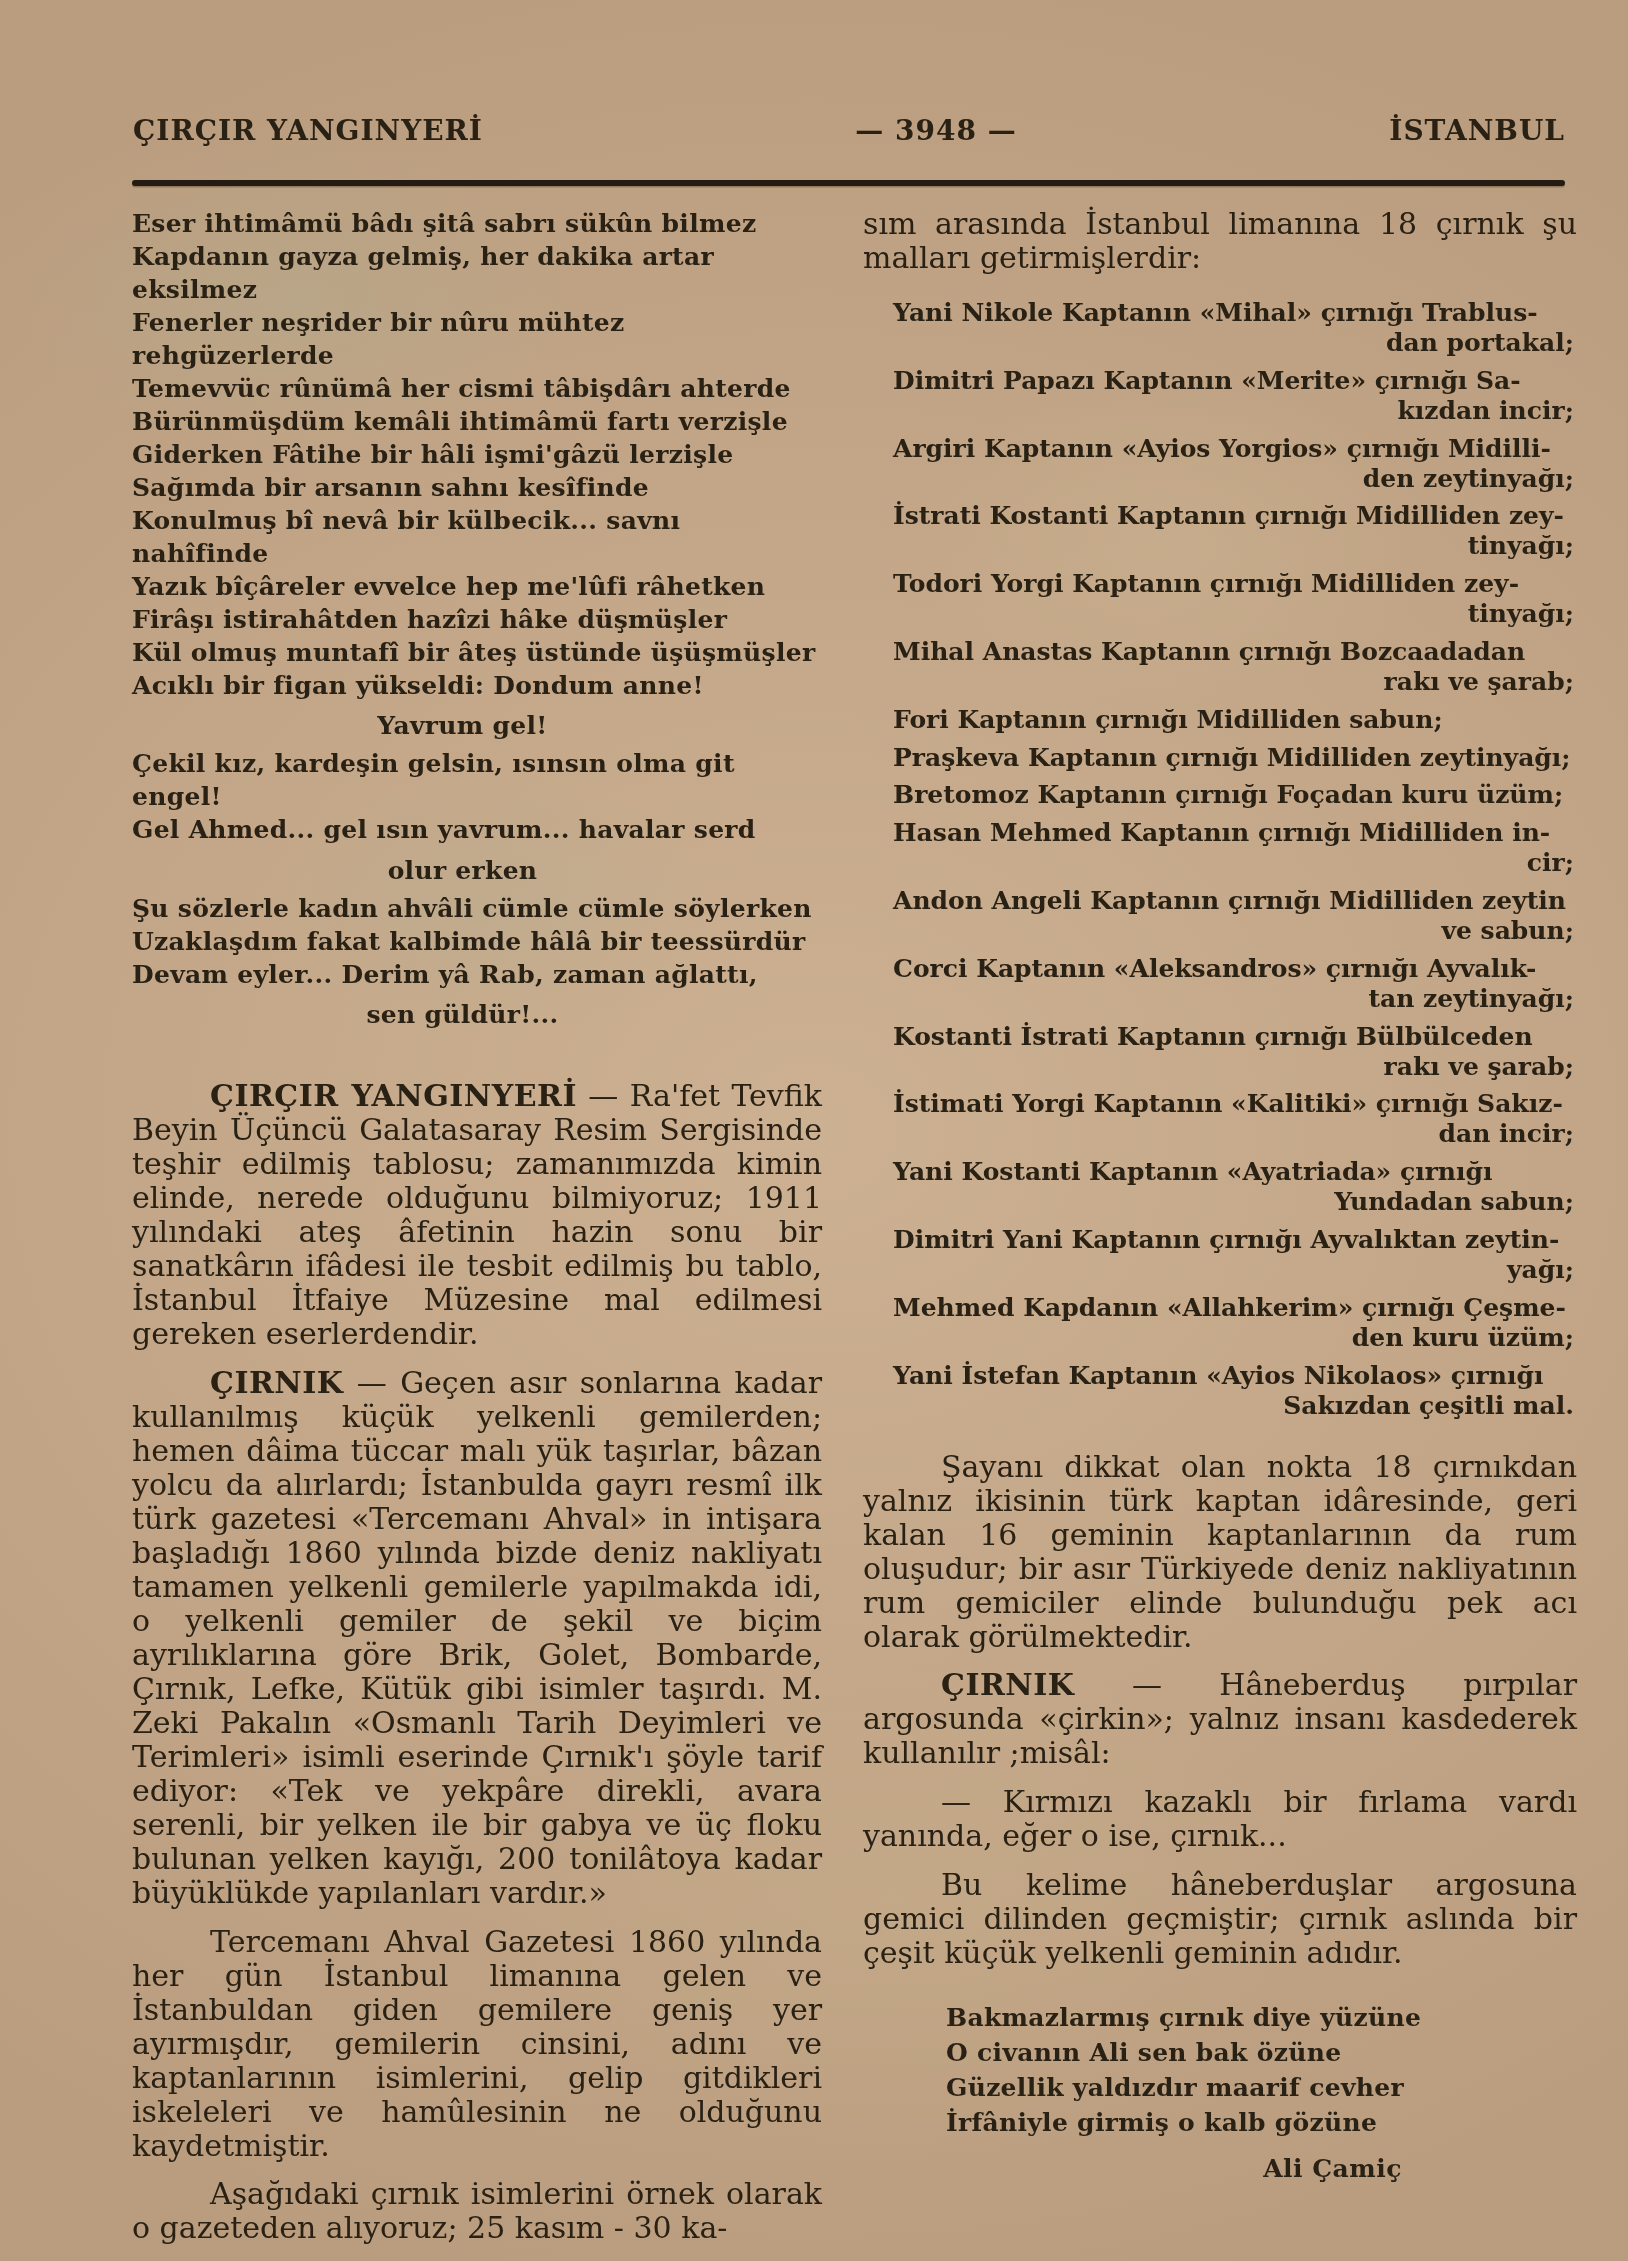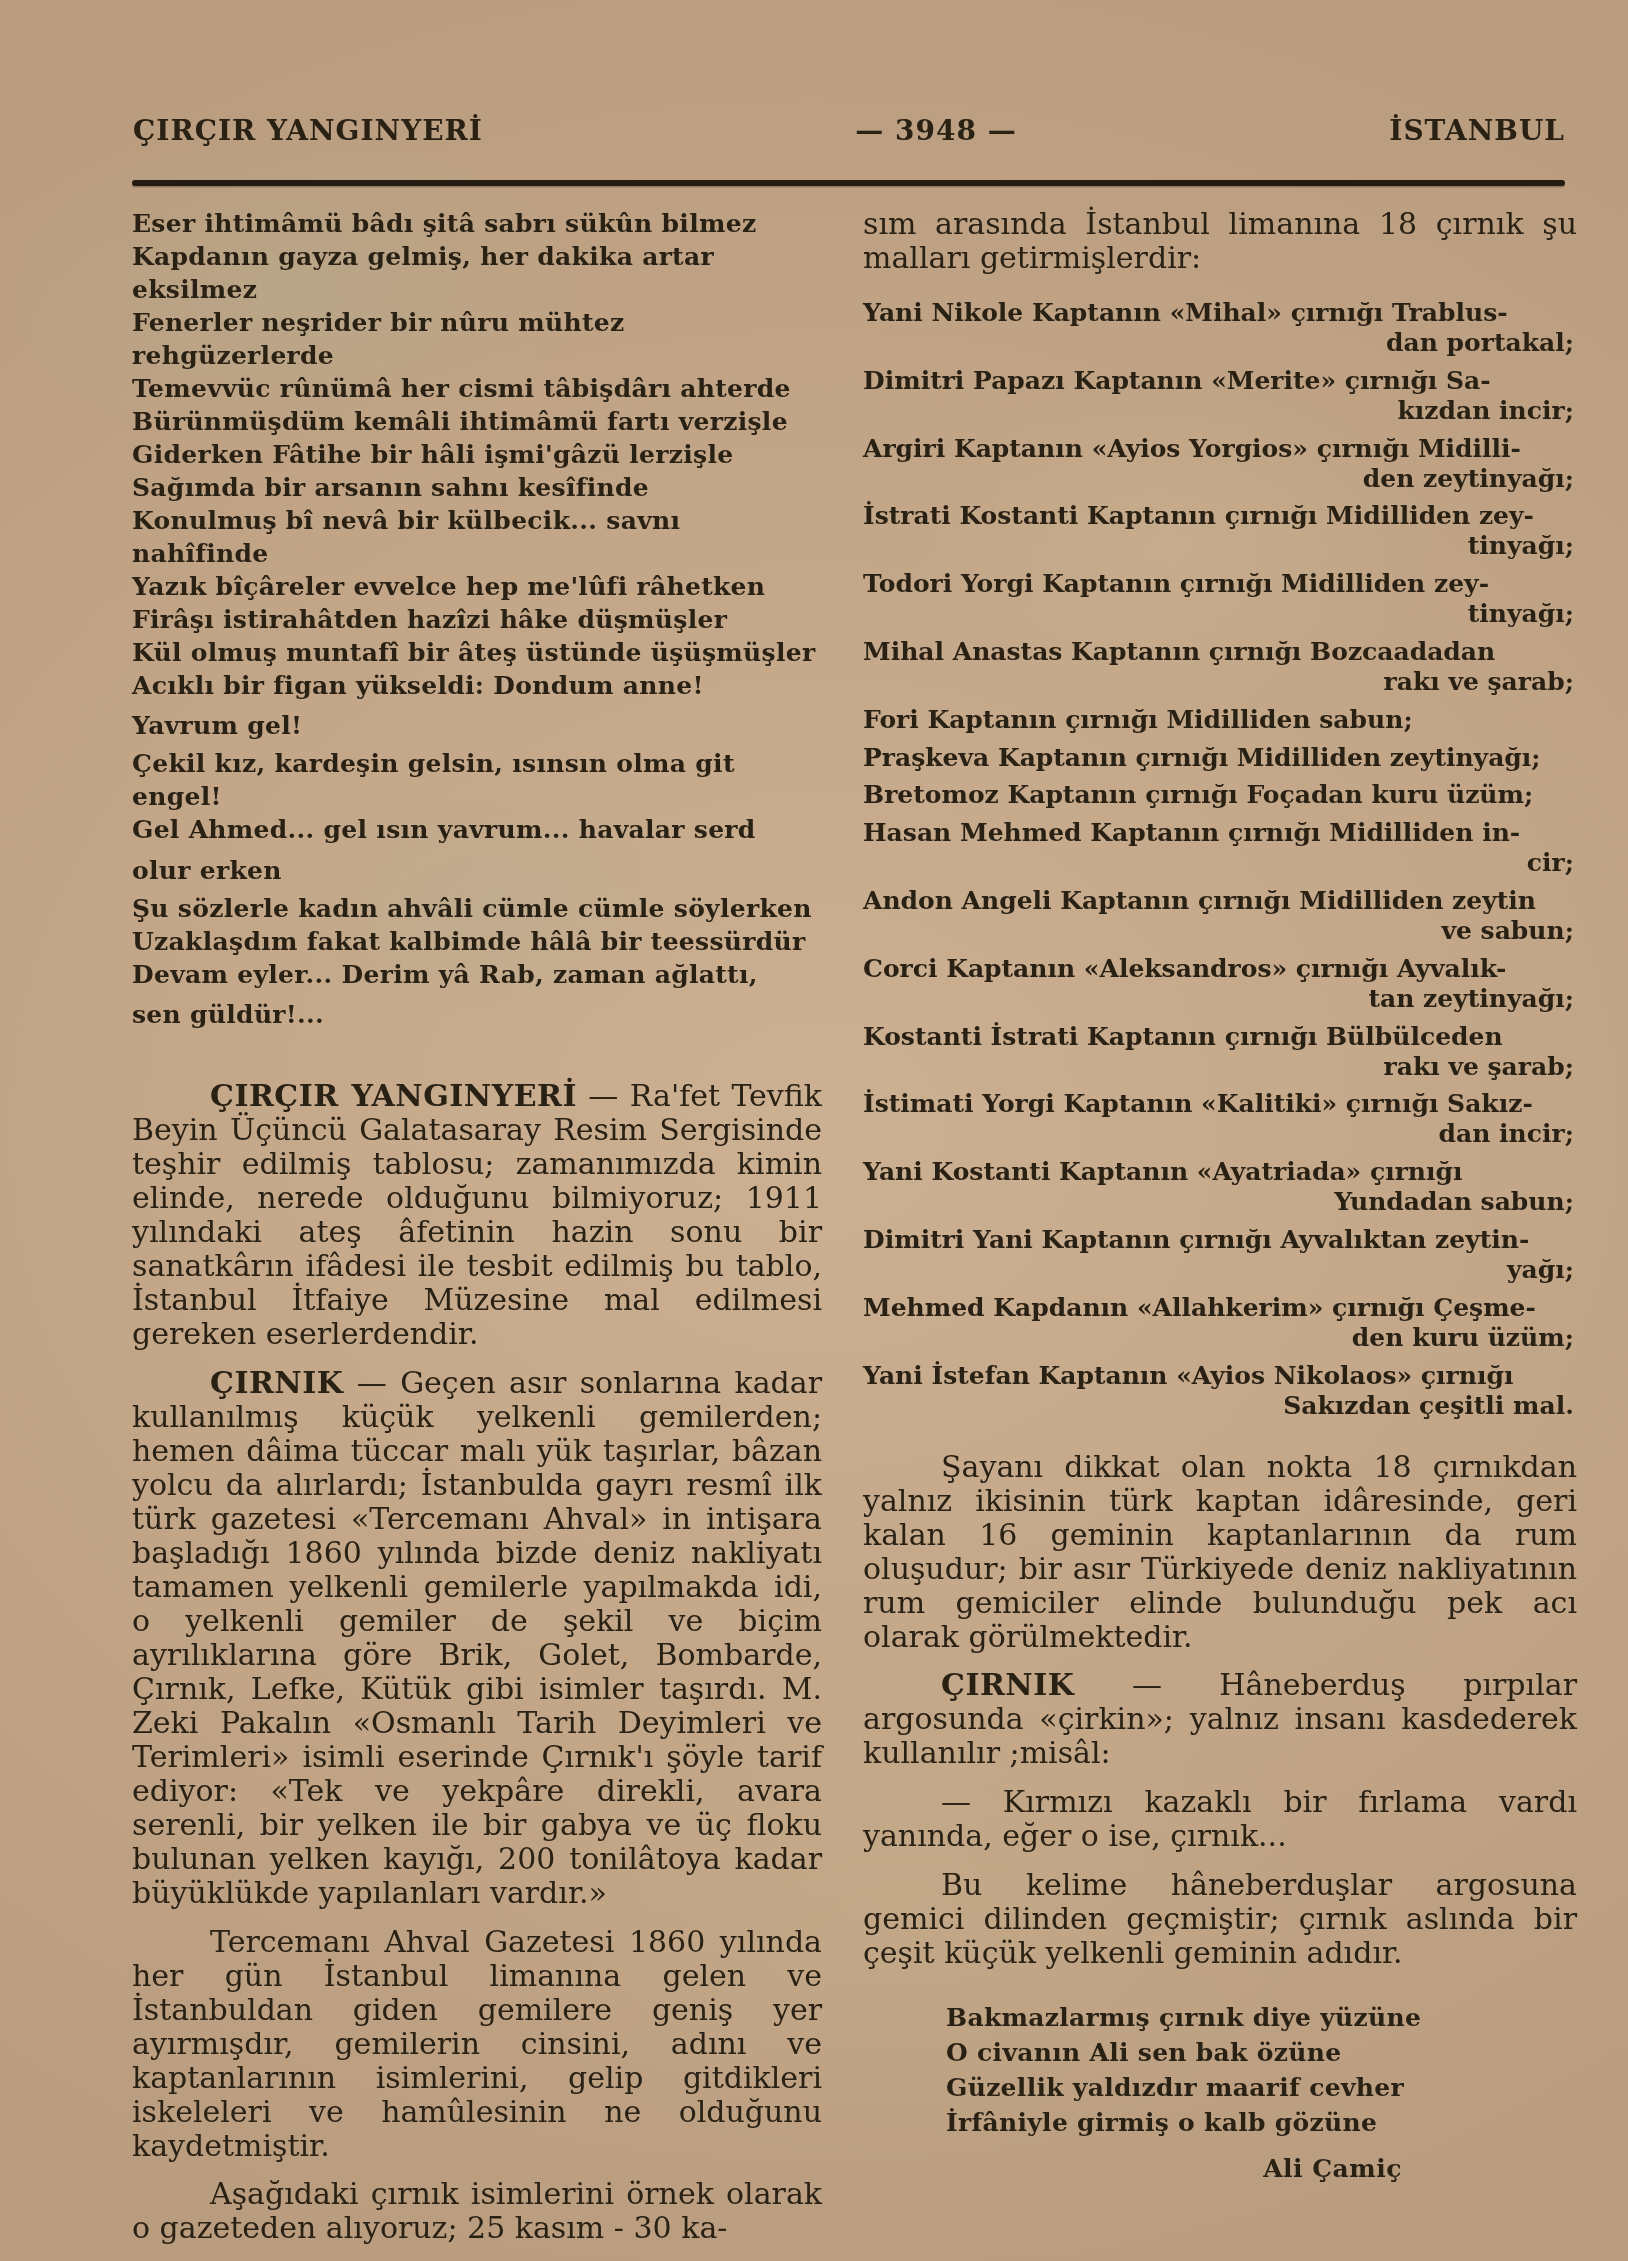--- a/index.html
+++ b/index.html
@@ -29,35 +29,35 @@
     background:#241c12; border-radius:3.1px;
     box-shadow:0 1.6px 0.5px rgba(70,48,26,.35);
   }
   .col { position:absolute; top:207px; }
   .col-left  { left:132px;  width:690px; }
   .col-right { left:863px; width:714px; }
 
   .poem-line {
     font-weight:700; font-size:25px; line-height:33px; letter-spacing:0.3px;
   }
-  .poem-line.right { text-align:left; padding-right:29px; margin:7.3px 0 5.2px; }
+  .poem-line.right { text-align:center; padding-right:29px; margin:7.3px 0 5.2px; }
 
   .paragraph-block.left-paragraphs  { margin-top:48px; }
   .paragraph-block.right-paragraphs { margin-top:29px; }
 
   .body-par {
     font-size:30px; line-height:34px;
     text-align:justify; text-indent:78px;
     margin:14.7px 0 0;
   }
   .body-par.no-indent { text-indent:0; margin-top:0; }
   .lead { font-weight:700; letter-spacing:0.5px; }
 
   .cargo-list { margin-top:23px; }
-  .cargo-item { font-weight:700; font-size:25px; line-height:30px; margin-bottom:7.8px; }
+  .cargo-item { font-weight:700; font-size:25px; line-height:30px; margin-bottom:7.8px;margin-left:30px; }
   .cargo-runover { text-align:right; padding-right:3.1px; }
 
   .closing-poem { margin-top:30px; padding-left:83px; }
   .closing-poem .poem-line { line-height:35px; }
   .poem-signature {
     margin-top:14.7px; font-weight:700; font-size:25px;
     text-align:right; padding-right:175px; letter-spacing:0.5px;
   }
 </style>
 </head>

